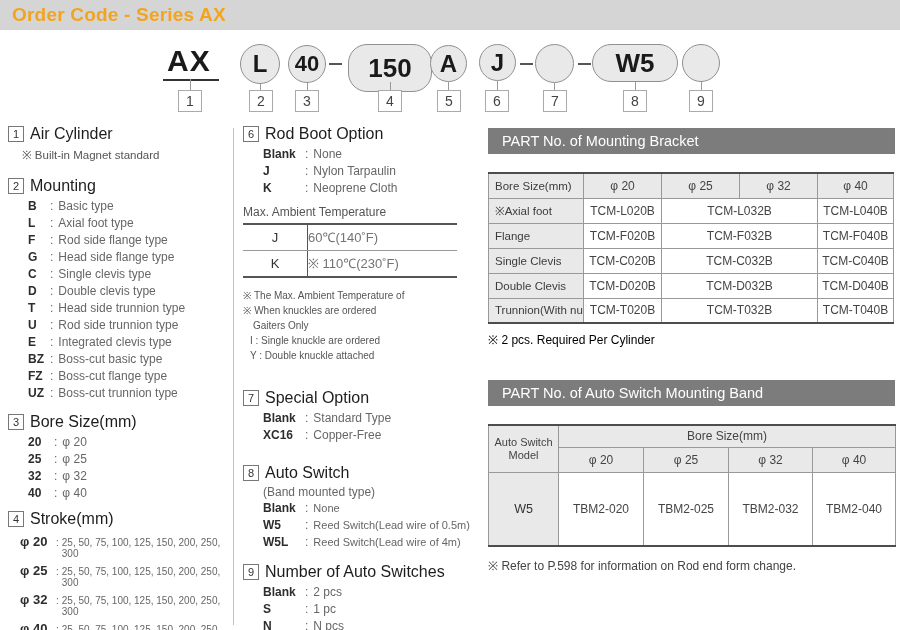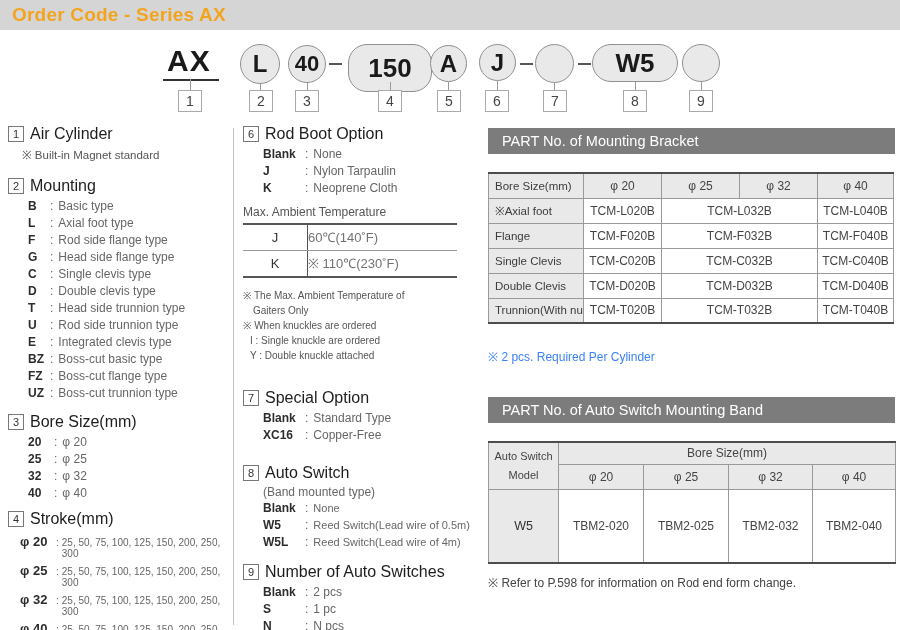--- a/index.html
+++ b/index.html
@@ -62,22 +62,22 @@
   .subtitle{font-size:12px;color:#666;margin:3px 0 0 20px;}
   
   .bar{height:26px;background:#7c7c7c;color:#fff;font-size:14.5px;display:flex;align-items:center;
     padding-left:14px;box-sizing:border-box;}
   .bar.second{margin-top:32px;}
   table{border-collapse:collapse;table-layout:fixed;width:405px;font-size:12px;color:#444;
     border-top:2px solid #4d4d4d;border-bottom:2px solid #4d4d4d;margin-top:18px;}
   td{border:1px solid #999;height:25px;text-align:center;overflow:hidden;white-space:nowrap;box-sizing:border-box;}
   td.gray{background:#e9e9e9;}
   td.lab{background:#e9e9e9;text-align:left;padding-left:6px;font-size:11.5px;color:#3c3c3c;}
-  .tbl-note{font-size:12px;color:#3b82f6;margin-top:24px;}
-  .band-table td.model{font-size:11px;line-height:19px;white-space:normal;padding:0 4px;}
+  .tbl-note{font-size:12px;color:#000000;margin-top:7px;}
+  .band-table td.model{font-size:11px;line-height:13px;white-space:normal;padding:0 4px;}
   .band-table .tall td{height:74px;}
   .band-table td.w5{font-size:12.5px;color:#333;}
   .footer-note{font-size:12px;color:#444;margin-top:10px;}
 </style>
 </head>
 <body>
 
 <div class="title-bar">
   <span class="t">Order Code - Series AX</span>
 </div>
@@ -306,22 +306,22 @@
       <span class="temp-val">60℃(140˚F)</span>
     </div>
     <div class="temp-row">
       <span class="temp-code">K</span>
       <span class="temp-val">※ 110℃(230˚F)</span>
     </div>
   </div>
 
   <div class="s6-notes">
     <div class="ln">※ The Max. Ambient Temperature of</div>
+    <div class="ln">※ When knuckles are ordered</div>
     <div class="ln ind1">Gaiters Only</div>
-    <div class="ln">※ When knuckles are ordered</div>
     <div class="ln ind2">I : Single knuckle are ordered</div>
     <div class="ln ind2">Y : Double knuckle attached</div>
   </div>
 
   <div class="sec-head mt-s7">
     <span class="sec-num">7</span>
     <span class="sec-title">Special Option</span>
   </div>
   <div class="items w-lg">
 

